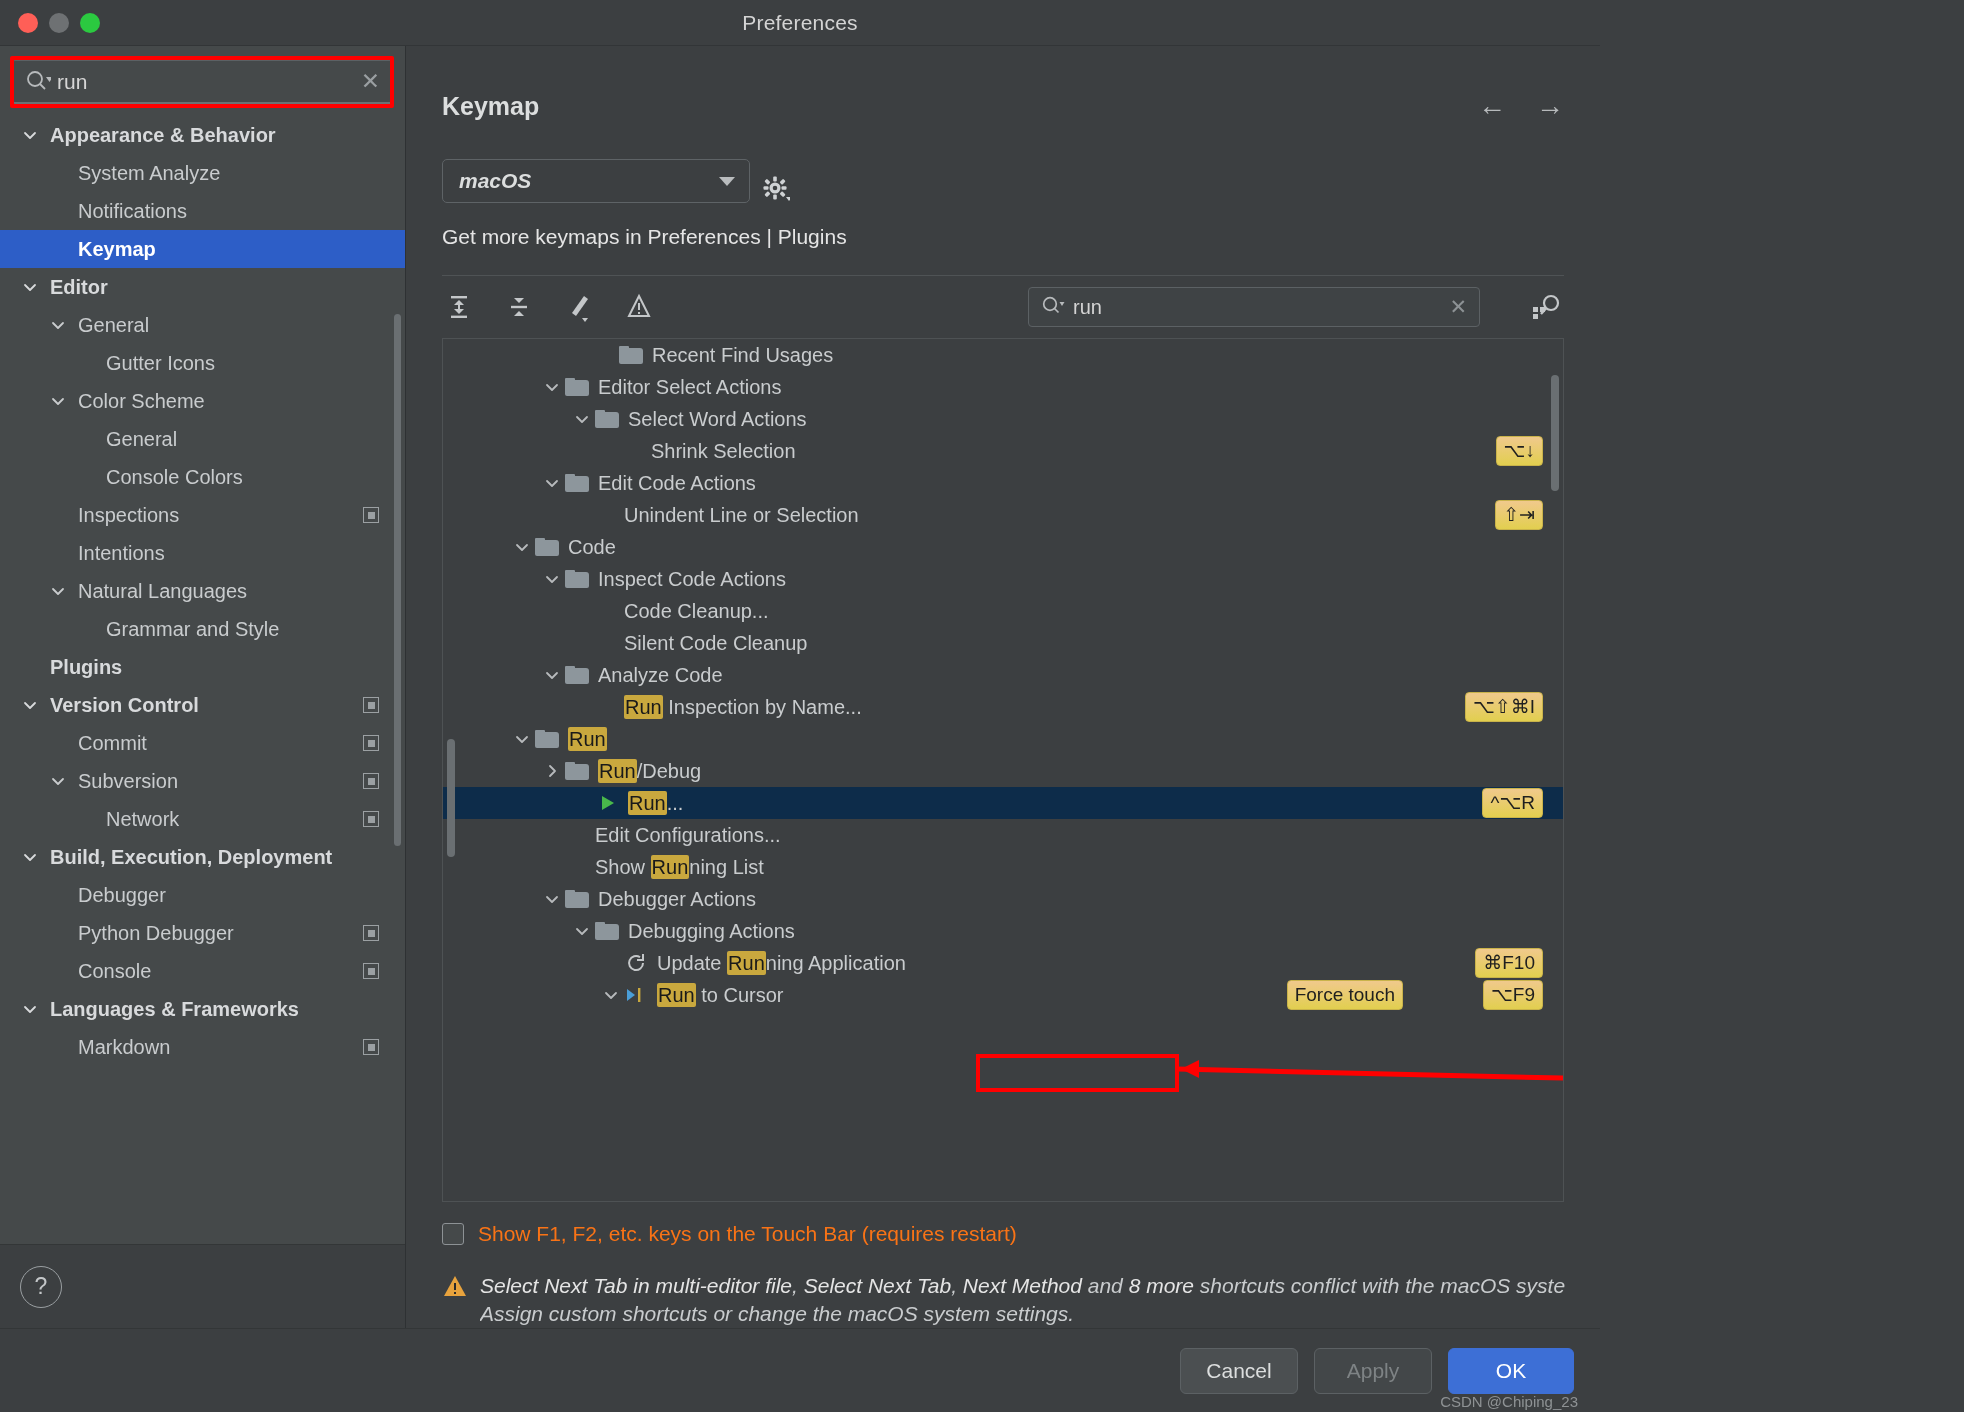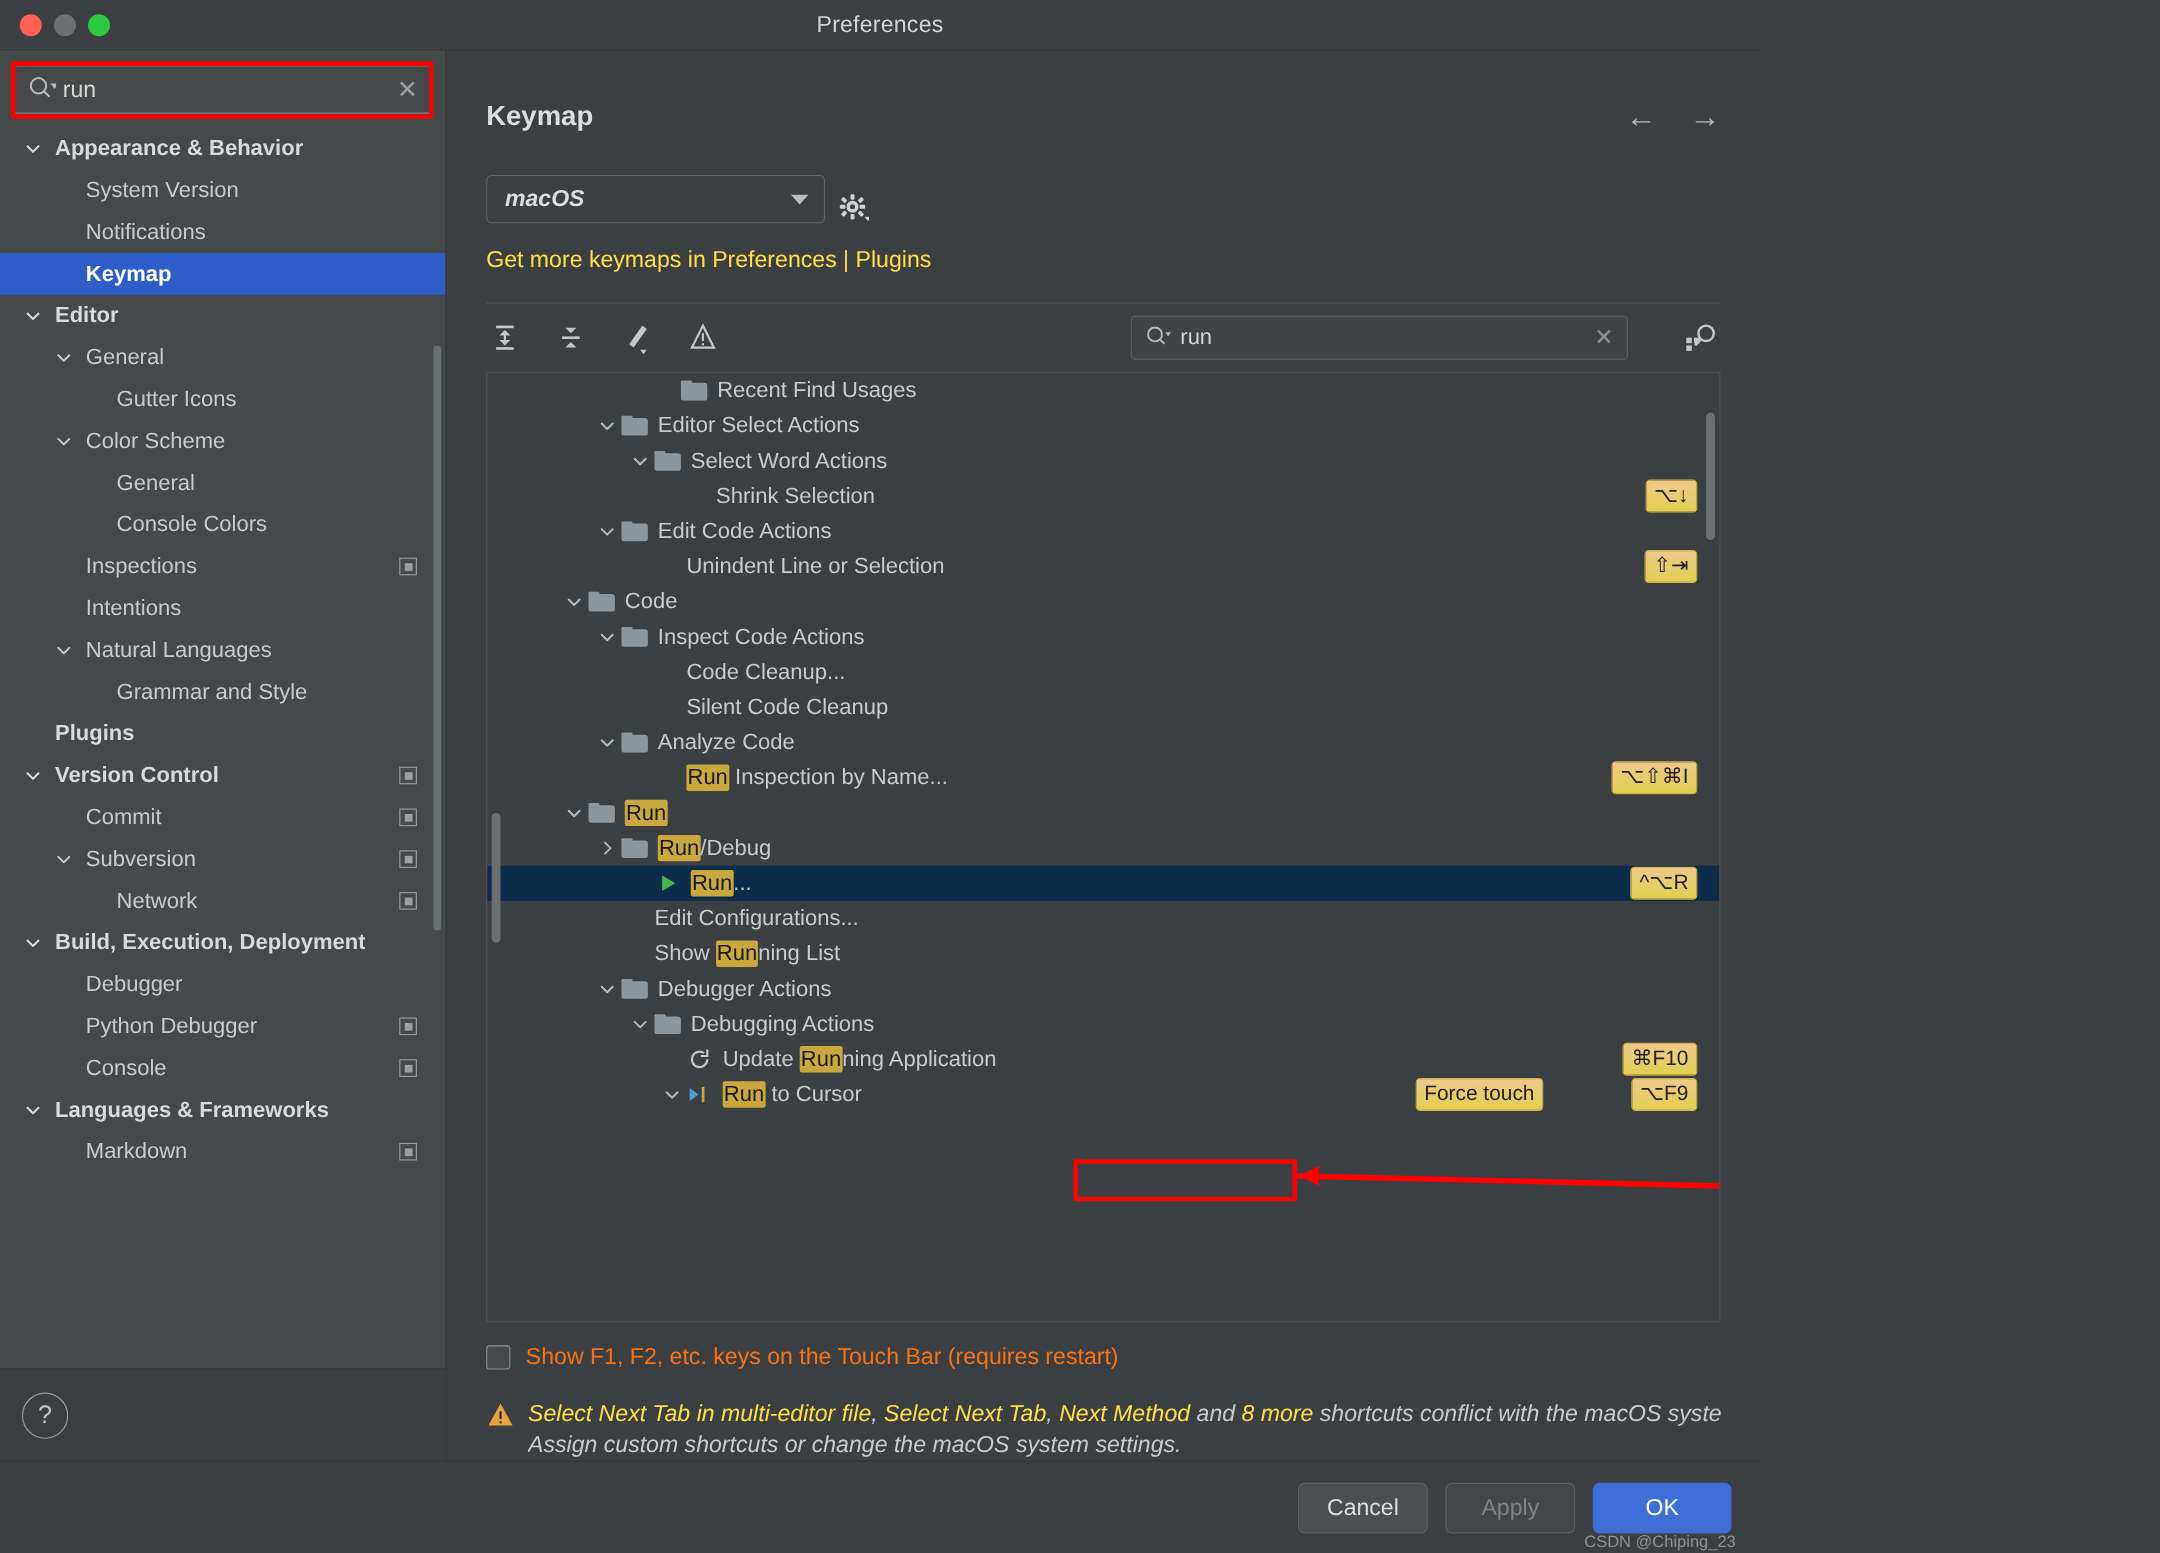--- a/index.html
+++ b/index.html
@@ -115,21 +115,21 @@
     width: 308px; height: 44px;
     background: #3c3f41; border: 1px solid #5e6366; border-radius: 5px;
     display: flex; align-items: center; justify-content: space-between;
     padding: 0 14px 0 16px;
     font-size: 21px; font-weight: bold; color: #dcdede;
   }
   .caret-d { width: 0; height: 0; border-left: 8px solid transparent;
              border-right: 8px solid transparent; border-top: 9px solid #b9bcbe; }
   .gear { position: relative; width: 30px; height: 30px; }
   .link-row { margin-top: 22px; font-size: 21px; }
-  .link { color: #fde047; }
+  .link { color: #e5e5e5; }
   .sep-line { margin: 26px 36px 0 36px; height: 1px; background: #4f5355; }
   
   .km-toolbar {
     display: flex; align-items: center; height: 62px;
     padding: 0 36px; gap: 26px;
   }
   .tb-icon { width: 34px; height: 34px; display: flex; align-items: center; justify-content: center; }
   .tb-spacer { flex: 1; }
   .tb-search {
     width: 452px; height: 40px; background: #3f4345;
@@ -253,21 +253,21 @@
           <div class="t-item lvl0 bold">
             <span class="chev">
               <svg width="16" height="16" viewBox="0 0 16 16">
                 <path d="M3 6 l5 5 l5 -5" fill="none" stroke="currentColor" stroke-width="1.8" stroke-linecap="round" stroke-linejoin="round"></path>
               </svg>
             </span>
             <span class="t-label">Appearance &amp; Behavior</span>
           </div>
           <div class="t-item lvl1">
             <span class="chev"></span>
-            <span class="t-label">System Version</span>
+            <span class="t-label">System Analyze</span>
           </div>
           <div class="t-item lvl1">
             <span class="chev"></span>
             <span class="t-label">Notifications</span>
           </div>
           <div class="t-item lvl1 bold sel">
             <span class="chev"></span>
             <span class="t-label">Keymap</span>
           </div>
           <div class="t-item lvl0 bold">

